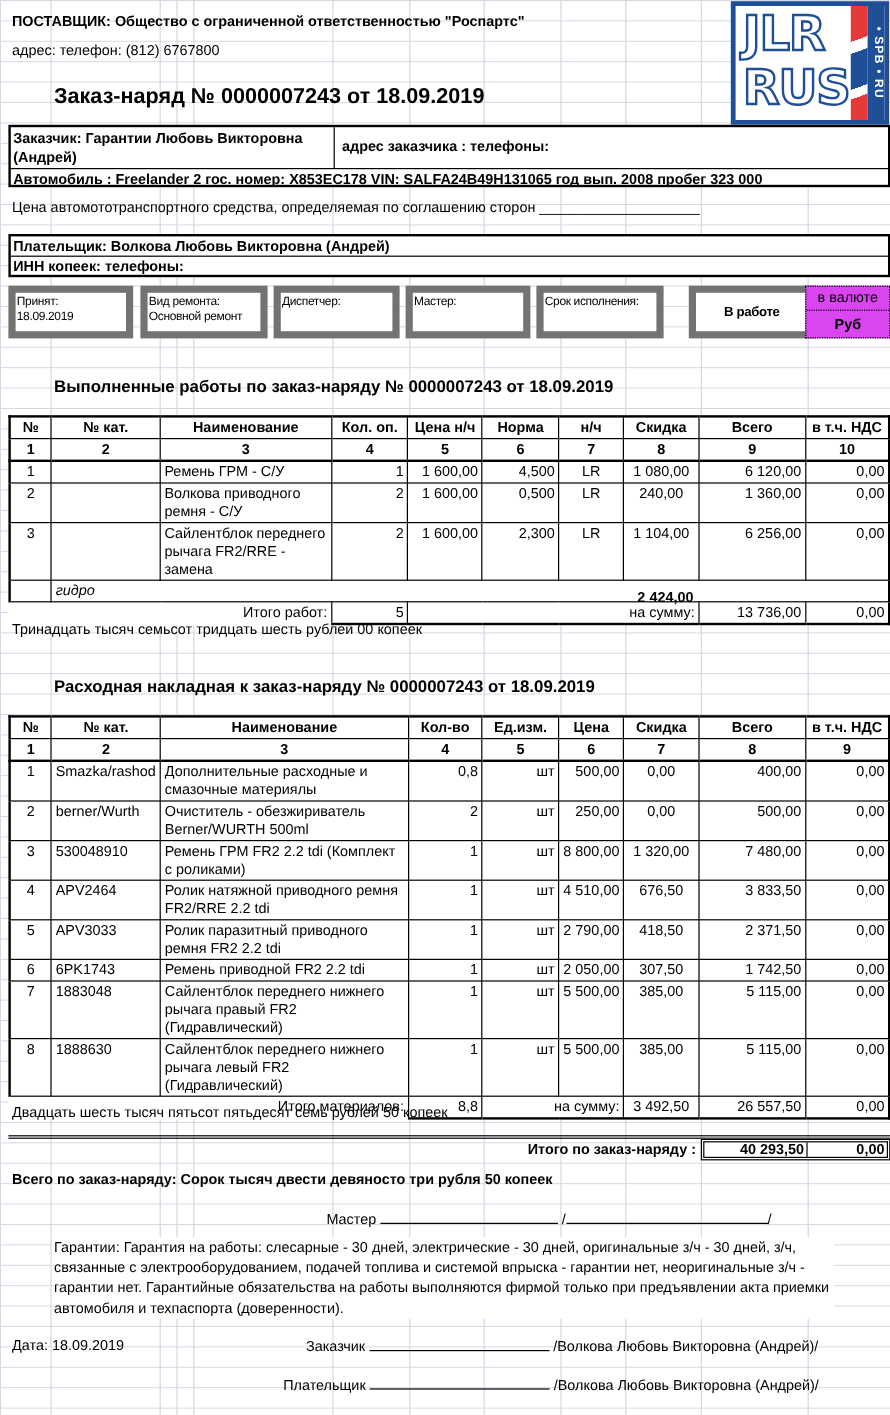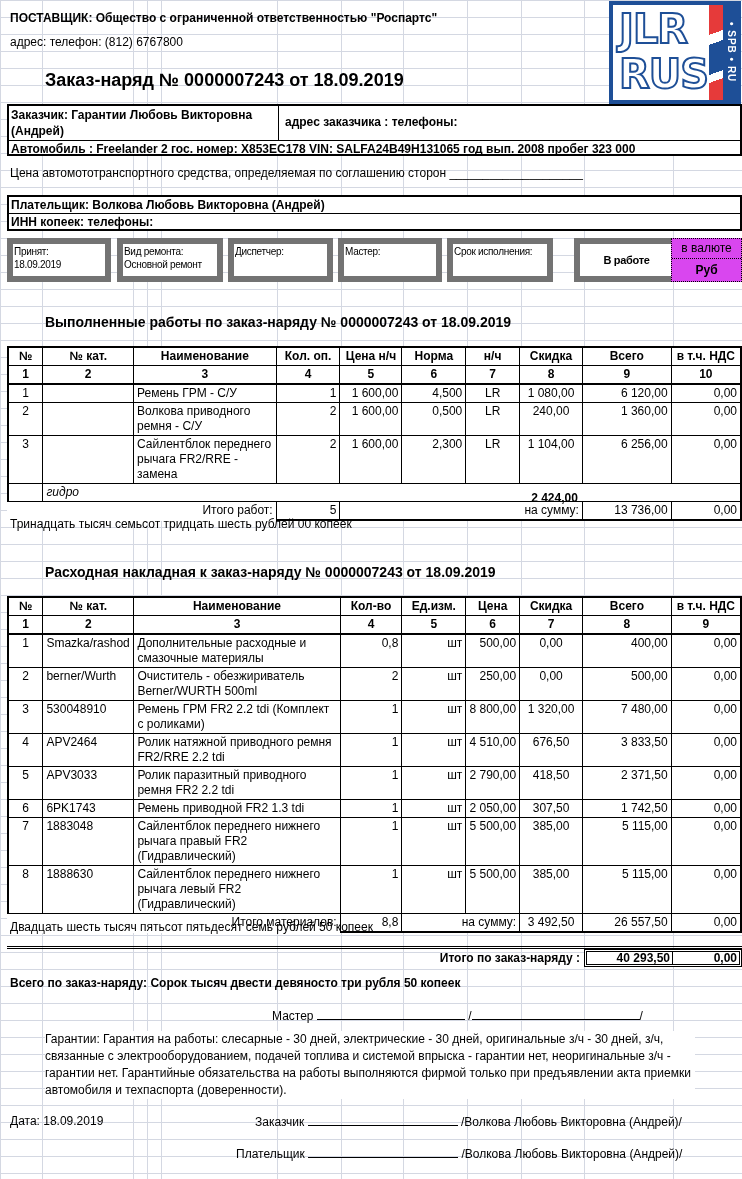--- a/index.html
+++ b/index.html
@@ -324,21 +324,21 @@
     <td class="r">1</td>
         <td class="r">шт</td>
         <td class="r">2 790,00</td>
     <td class="c">418,50</td>
         <td class="r">2 371,50</td>
         <td class="last r">0,00</td>
   </tr>
   <tr>
     <td class="first c">6</td>
         <td>6PK1743</td>
-        <td>Ремень приводной FR2 1.3 tdi</td>
+        <td>Ремень приводной FR2 2.2 tdi</td>
     <td class="r">1</td>
         <td class="r">шт</td>
         <td class="r">2 050,00</td>
     <td class="c">307,50</td>
         <td class="r">1 742,50</td>
         <td class="last r">0,00</td>
   </tr>
   <tr>
     <td class="first c">7</td>
         <td>1883048</td>

